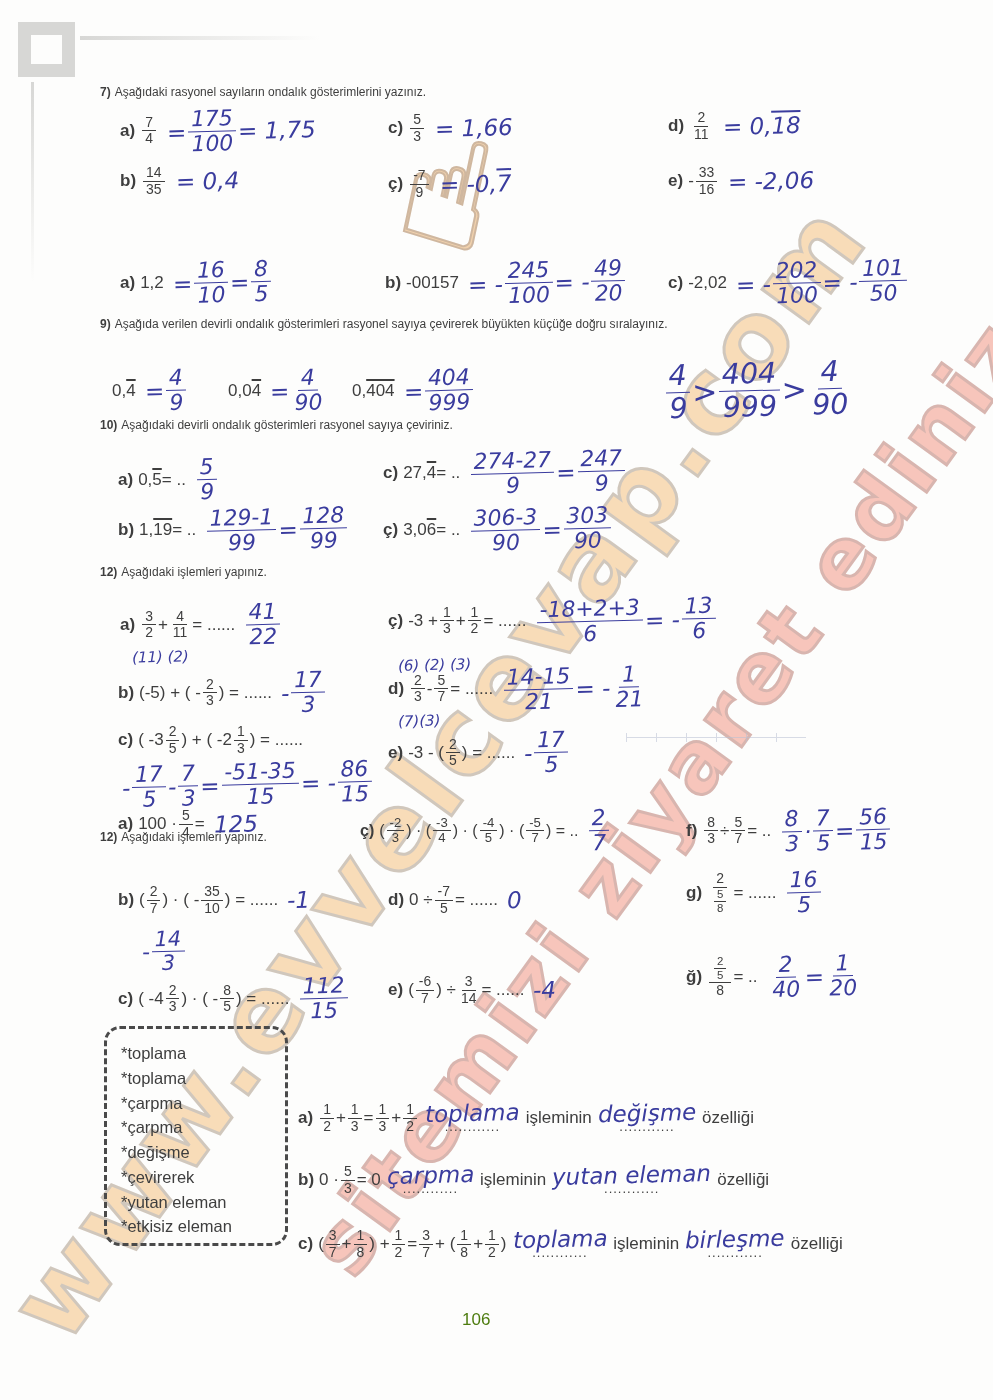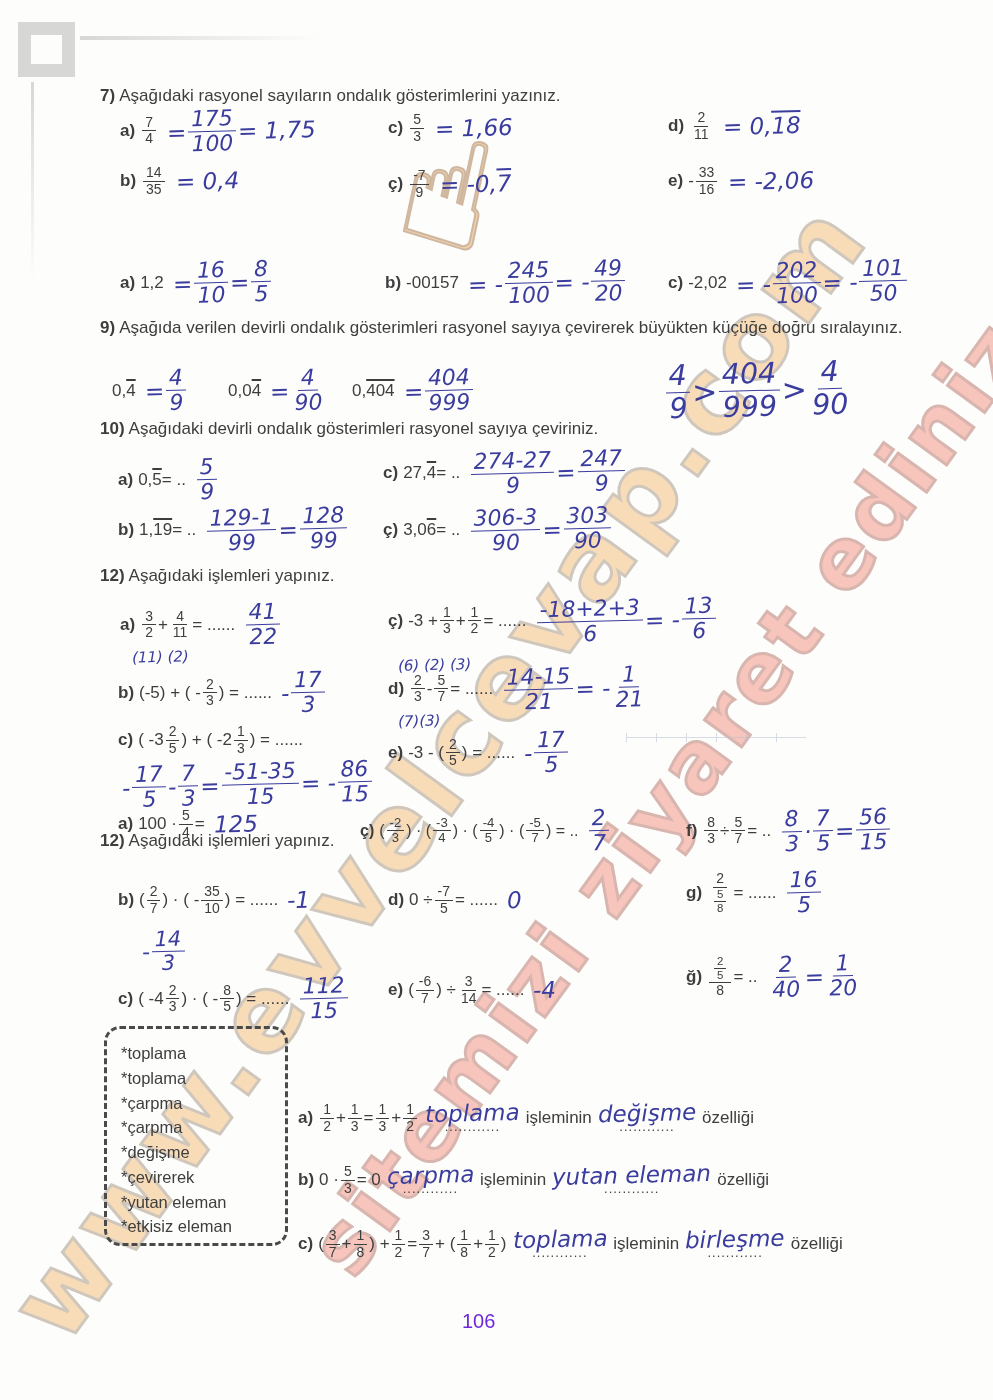--- a/index.html
+++ b/index.html
@@ -17,21 +17,21 @@
   }
   .wm1{left:35px;top:1265px;font-size:106px;color:#f8d7ad;-webkit-text-stroke:3px #c9beb2;opacity:.85}
   .wm2{left:330px;top:1215px;font-size:84px;color:#f6b8ab;-webkit-text-stroke:3px #cfa49c;opacity:.8}
   .hand-glyph{
     position:absolute;left:402px;top:118px;font-size:150px;line-height:1;
     color:#f0cda4;-webkit-text-stroke:2px #cbb096;transform:rotate(12deg);z-index:0;opacity:.9;
     font-family:"DejaVu Sans",sans-serif;
   }
   
   .content{position:absolute;inset:0;z-index:1}
-  .qh{position:absolute;font-size:17px;line-height:1.45;color:#3e3e3e}
+  .qh{position:absolute;font-size:12px;line-height:1.45;color:#3e3e3e}
   .qh b{margin-right:4px}
   .part{position:absolute;display:flex;align-items:center;white-space:nowrap;font-size:17px;color:#3e3e3e}
   .lbl{font-weight:bold;margin-right:5px}
   .printed{color:#3e3e3e}
   .math{display:inline-flex;align-items:center}
   .frac{display:inline-flex;flex-direction:column;align-items:center;vertical-align:middle;margin:0 2px;font-size:.82em;line-height:1.12}
   .frac>.fn{padding:0 3px;border-bottom:1.4px solid currentColor}
   .frac>.fd{padding:0 3px}
   .ovl{text-decoration:overline;text-decoration-thickness:1.5px}
   
@@ -52,21 +52,21 @@
   .blank{display:inline-flex;flex-direction:column;align-items:center;margin:0 6px;line-height:.75}
   .dots{font-size:13px;letter-spacing:1px;color:#3e3e3e}
   
   .corner-square{position:absolute;left:18px;top:22px;width:31px;height:29px;border:13px solid #d7d7d5;z-index:1}
   .corner-hline{position:absolute;left:80px;top:36px;width:240px;height:4px;background:linear-gradient(90deg,#d7d7d5,rgba(215,215,213,0));z-index:1}
   .corner-vline{position:absolute;left:31px;top:82px;width:3px;height:200px;background:linear-gradient(#d7d7d5,rgba(215,215,213,0));z-index:1}
   .numline{position:absolute;left:626px;top:733px;width:180px;height:9px;z-index:1;opacity:.55;
     background:
       repeating-linear-gradient(90deg,#b9c0d4 0 1px,transparent 1px 30px),
       linear-gradient(#0000 4px,#b9c0d4 4px 5px,#0000 5px);}
-  .pageno{position:absolute;left:462px;top:1310px;font-size:20px;color:#6d28d9;z-index:1}
+  .pageno{position:absolute;left:462px;top:1310px;font-size:17px;color:#4d7c0f;z-index:1}
 </style>
 </head>
 <body>
 
 <div class="wm wm1">www.evvelcevap.com</div>
 <div class="wm wm2">sitemizi ziyaret ediniz</div>
 <div class="hand-glyph">☝</div>
 <div class="corner-square"></div>
 <div class="corner-hline"></div>
 <div class="corner-vline"></div>

